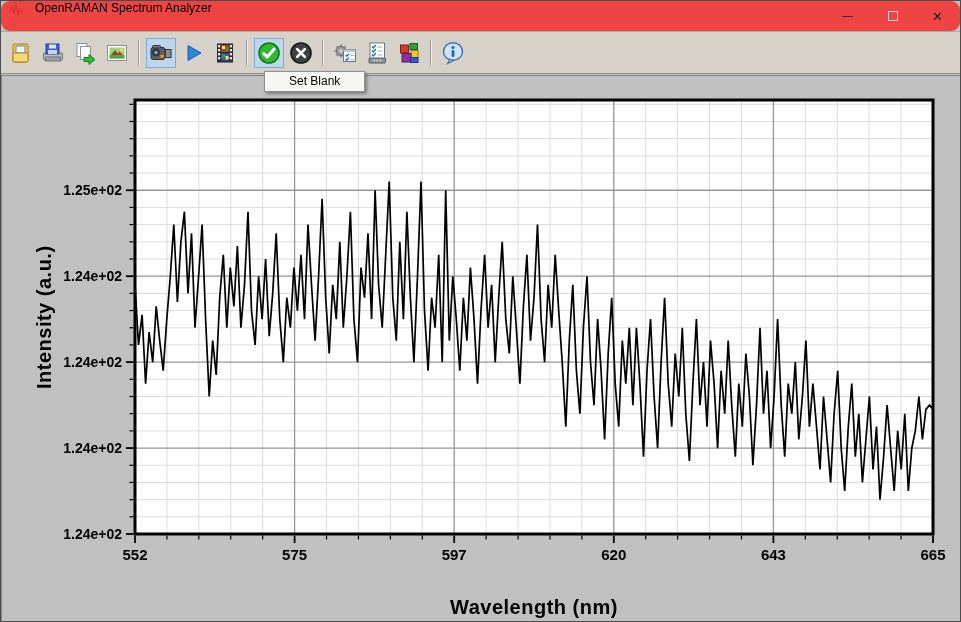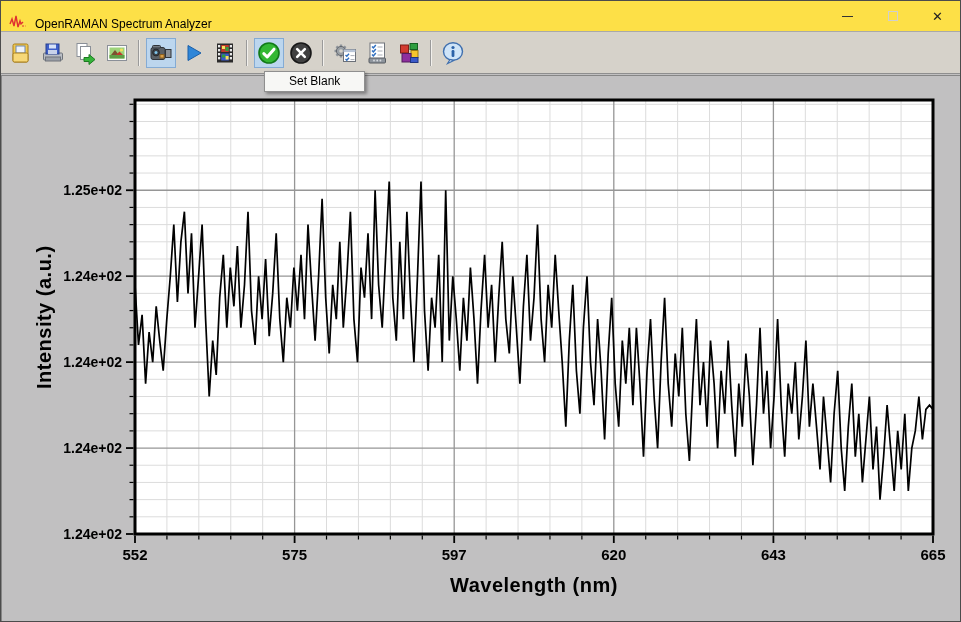--- a/index.html
+++ b/index.html
@@ -1,20 +1,20 @@
 <!DOCTYPE html>
 <html><head>
 <meta charset="utf-8">
 <style>
   * { margin:0; padding:0; box-sizing:border-box; }
   html,body { width:961px; height:622px; background:#e8e8e8; font-family:"Liberation Sans","DejaVu Sans",sans-serif; }
   .window { position:relative; width:961px; height:622px; border:1px solid #4c4c4c; background:#c1c0c1; overflow:hidden; }
 
   
-  .titlebar { position:absolute; left:0; top:0; width:100%; height:30px; background:#fde047; display:flex; align-items:flex-end; }
+  .titlebar { position:absolute; left:0; top:0; width:100%; height:30px; background:#ef4444; display:flex; align-items:flex-start;border-radius:9px; }
   .titlebar .appicon { margin-left:8px; width:18px; height:18px; flex:0 0 auto; }
   .titlebar .title { margin-left:8px; font-size:12px; color:#000; }
   .titlebar .controls { margin-left:auto; display:flex; height:100%; }
   .cap-btn { width:45px; height:100%; display:flex; align-items:center; justify-content:center; }
   .min-glyph { width:11px; height:1px; background:#333; display:block; }
   .max-glyph { width:10px; height:10px; border:1px solid #cfcfcf; display:block; }
   .close-glyph { font-size:13px; color:#222; line-height:1; }
 
   
   .toolbar { position:absolute; left:0; top:30px; width:100%; height:43px; background:#d6d2ca; border-top:1px solid #a9a9a9; border-bottom:1px solid #8f8f8f; display:flex; align-items:center; padding-left:4px; }
@@ -23,21 +23,21 @@
   .tb-sep { width:2px; height:26px; border-left:1px solid #9a9a9a; border-right:1px solid #f2f0ec; margin:0 5px; }
   .tb-btn svg { width:24px; height:24px; display:block; }
 
   
   .tooltip { position:absolute; left:263px; top:70px; background:#f7f7f5; border:1px solid #8f8f8f; box-shadow:2px 2px 3px rgba(0,0,0,0.35); font-size:12px; color:#000; padding:2px 24px 3px; z-index:40; white-space:nowrap; }
 
   
   .client { position:absolute; left:0; top:74px; width:961px; height:547px; background:#c1c0c1;
             border-top:1px solid #868686; border-left:1px solid #868686; border-bottom:1px solid #fbfbfb; border-right:1px solid #fbfbfb; }
   #chart-svg { position:absolute; left:0; top:0; width:959px; height:545px; }
-  .axis-title-x { position:absolute; left:133px; top:498px; width:798px; text-align:center; font-size:20px; font-weight:bold; color:#000; letter-spacing:0.5px; }
+  .axis-title-x { position:absolute; left:133px; top:520px; width:798px; text-align:center; font-size:20px; font-weight:bold; color:#000; letter-spacing:0.5px; }
   .axis-title-y { position:absolute; left:28px; top:24px; width:28px; height:434px; display:flex; align-items:center; justify-content:center; writing-mode:vertical-rl; transform:rotate(180deg); font-size:20px; font-weight:bold; color:#000; letter-spacing:0.5px; }
 </style>
 </head>
 <body>
 
 <div class="window">
 
   <div class="titlebar">
     <svg class="appicon" viewBox="0 0 18 18">
       <path d="M1 11 l2-5 2 7 2-10 2 11 2-6 1 3 2-2" fill="none" stroke="#e03131" stroke-width="1.4"></path>

